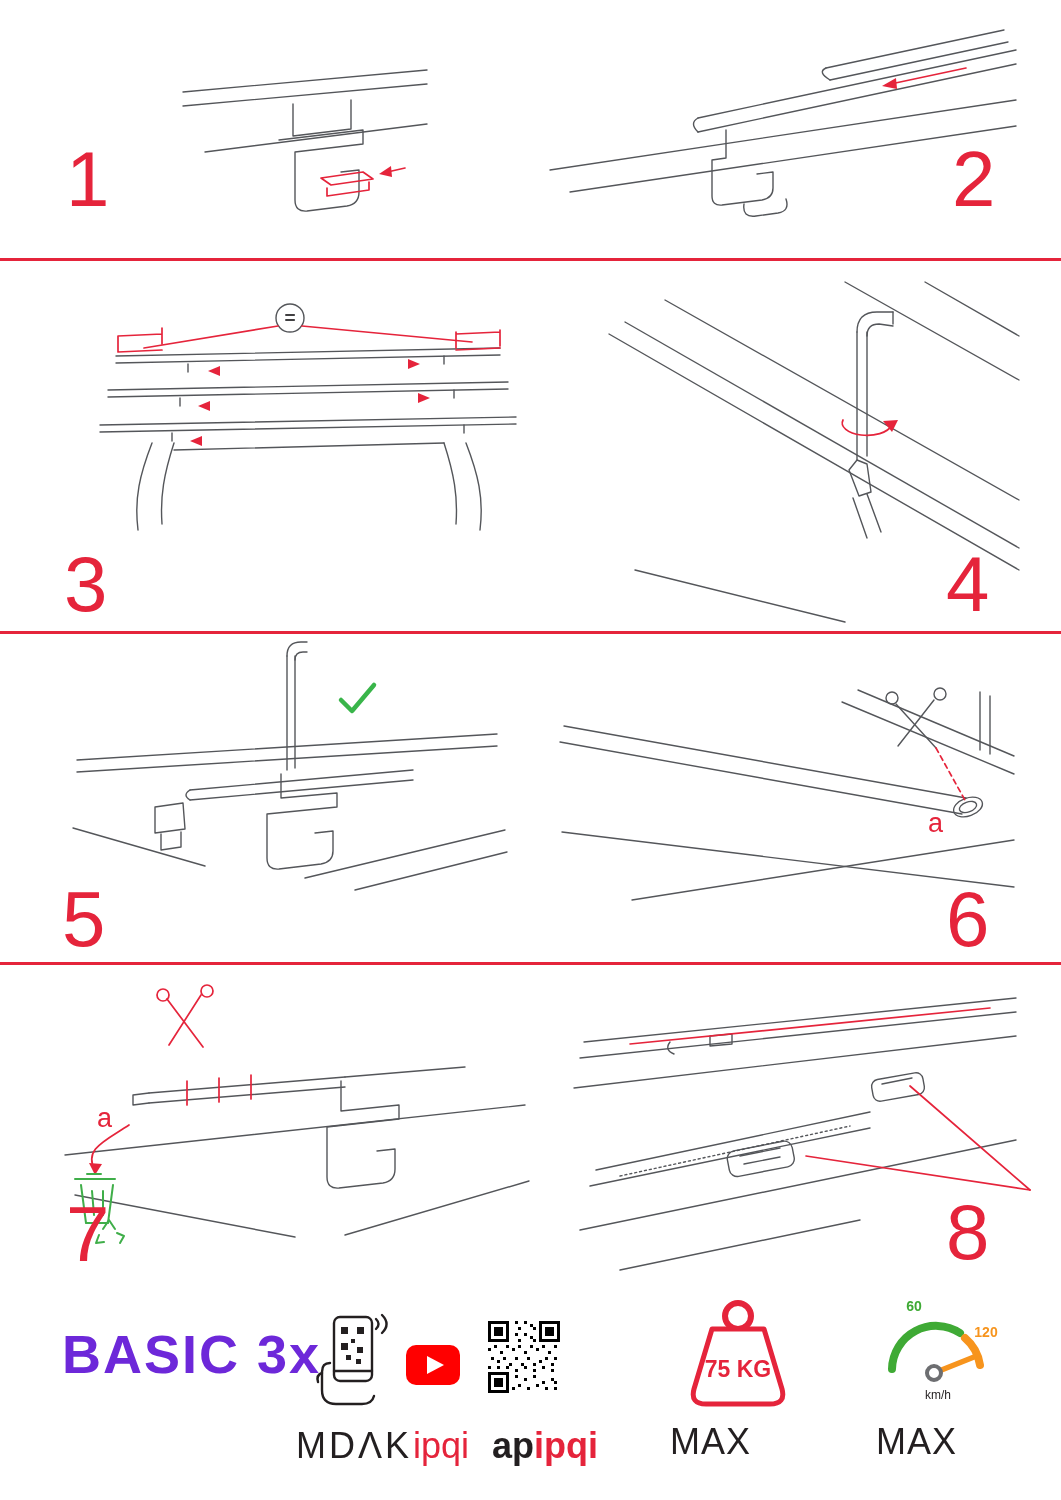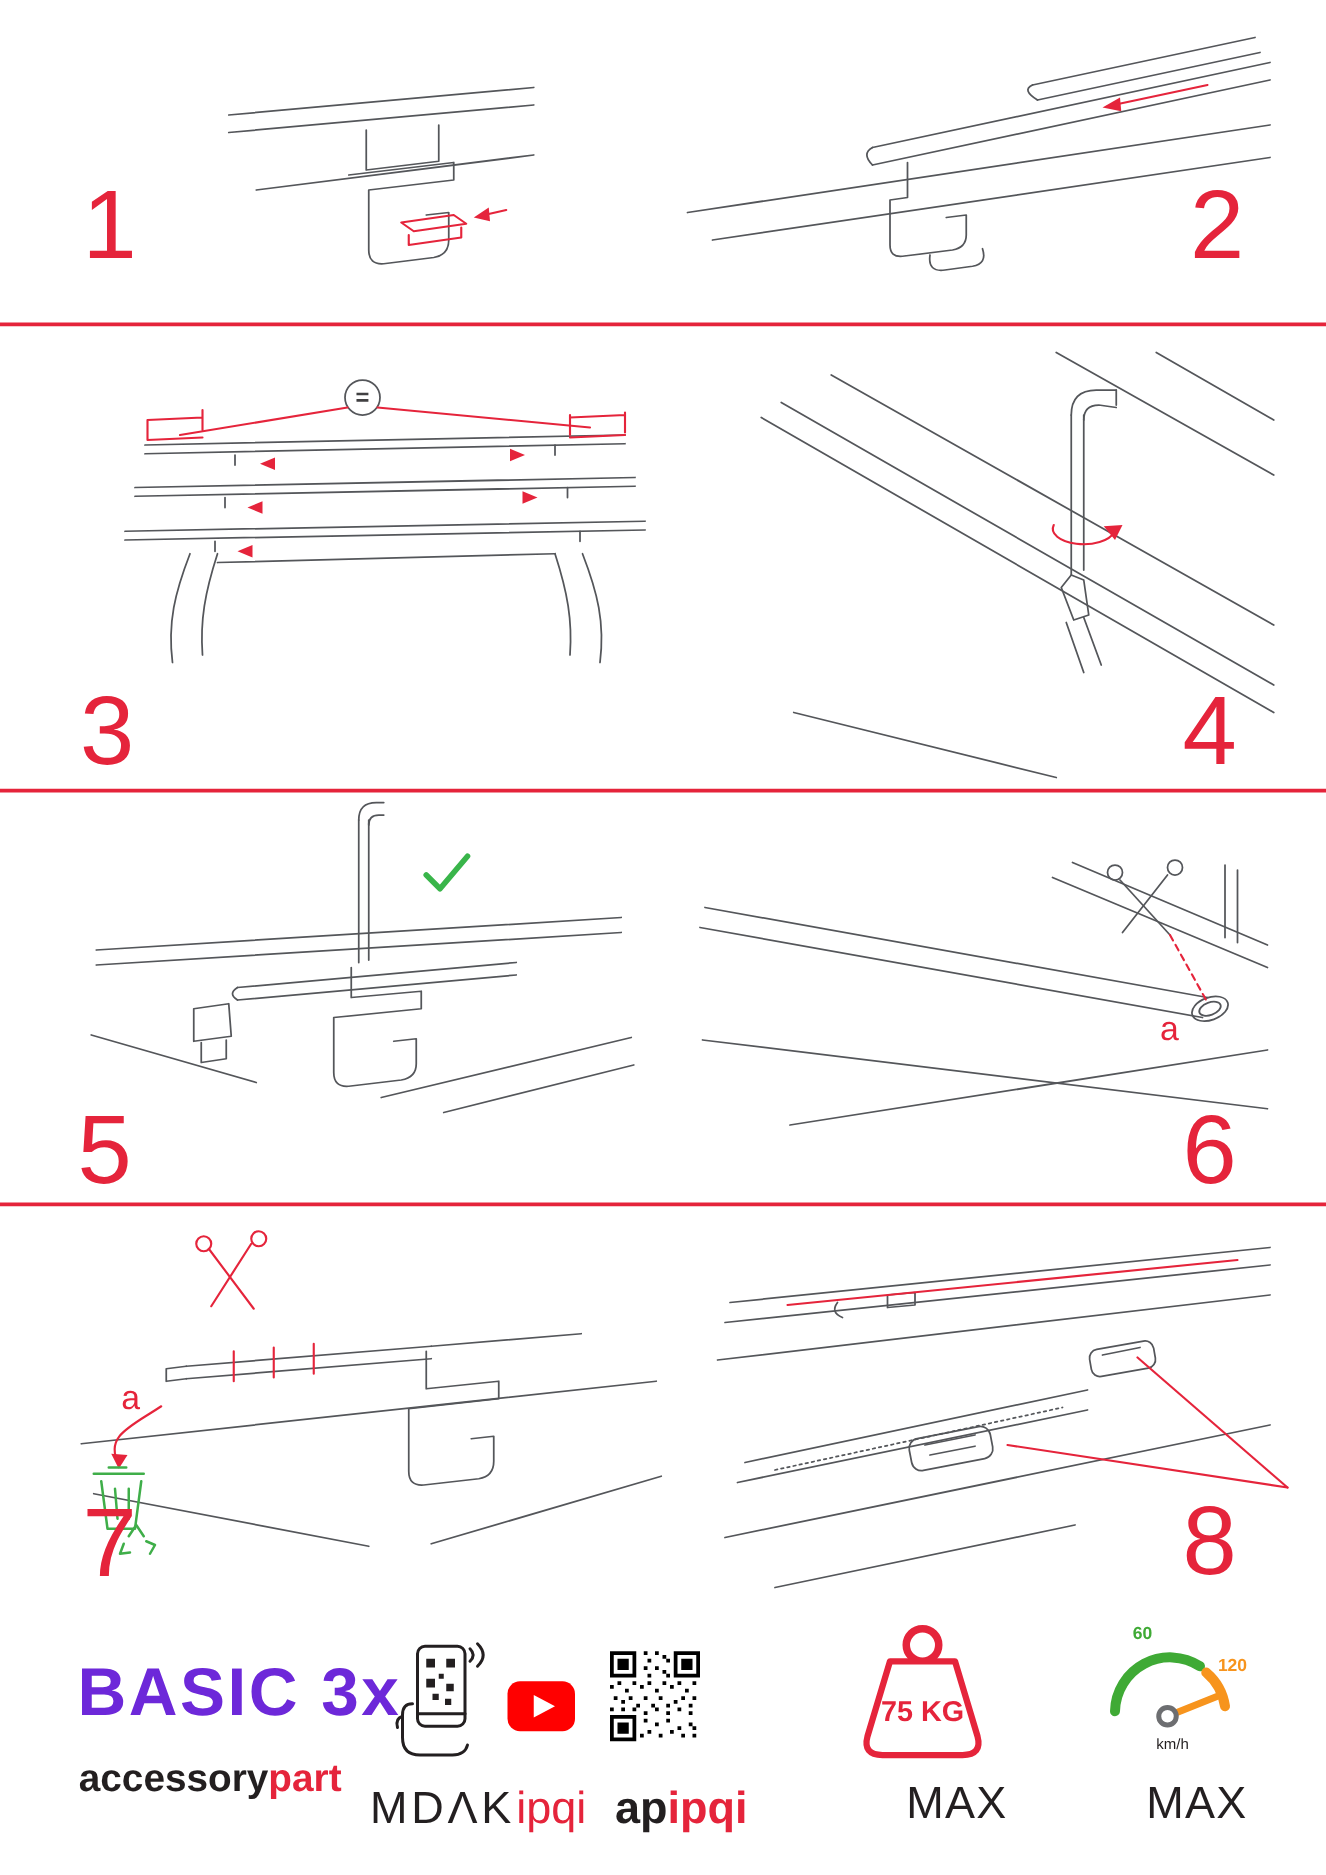--- a/index.html
+++ b/index.html
@@ -23,21 +23,21 @@
   .sp-unit{fill:#231f20;font-family:"Liberation Sans",sans-serif;font-size:12px;text-anchor:middle;}
   .footer{position:absolute;left:0;top:1295px;width:1061px;height:205px;}
   .brand-title{position:absolute;left:62px;top:28px;font-size:54px;font-weight:700;
                color:#6d28d9;letter-spacing:2px;}
   .brand-sub{position:absolute;left:63px;top:110px;font-size:31px;font-weight:700;color:#231f20;}
   .red-text{color:#e5243b;}
   .partner{position:absolute;font-size:36px;color:#231f20;}
   .p-mdak{left:296px;top:130px;letter-spacing:3px;font-weight:500;}
   .p-ipqi{left:413px;top:130px;color:#e5243b;font-weight:400;}
   .p-apline{left:492px;top:130px;font-weight:700;}
-  .max-label{position:absolute;font-size:36px;font-weight:500;color:#231f20;text-align:right;letter-spacing:1px;}
+  .max-label{position:absolute;font-size:36px;font-weight:500;color:#231f20;text-align:left;letter-spacing:1px;}
 </style>
 </head>
 <body>
 
 <div class="page">
 
   <div class="panel" style="left:0;top:0;width:530px;height:258px;">
     <svg class="draw" style="left:175px;top:60px;" width="260" height="175" viewBox="0 0 260 175">
       <g class="ink">
         <path d="M8,32 L252,10"></path>
@@ -261,21 +261,20 @@
         <path d="M470,210 L246,176"></path>
         <path d="M470,210 L350,106"></path>
       </g>
     </svg>
     <div class="step-num" style="left:401px;top:228px;">8</div>
   </div>
 
   <div class="footer">
 
     <div class="brand-title">BASIC 3x</div>
-    <div class="brand-sub"><span>accessory</span><span class="red-text">part</span></div>
 
     <svg class="draw" style="left:310px;top:16px;" width="85" height="100" viewBox="0 0 85 100">
       <rect class="ink2" x="24" y="6" width="38" height="64" rx="6"></rect>
       <path class="ink2" d="M24,60 h38"></path>
       <g fill="#231f20">
         <rect x="31" y="16" width="7" height="7"></rect>
         <rect x="47" y="16" width="7" height="7"></rect>
         <rect x="31" y="32" width="7" height="7"></rect>
         <rect x="41" y="28" width="4" height="4"></rect>
         <rect x="47" y="36" width="6" height="6"></rect>

